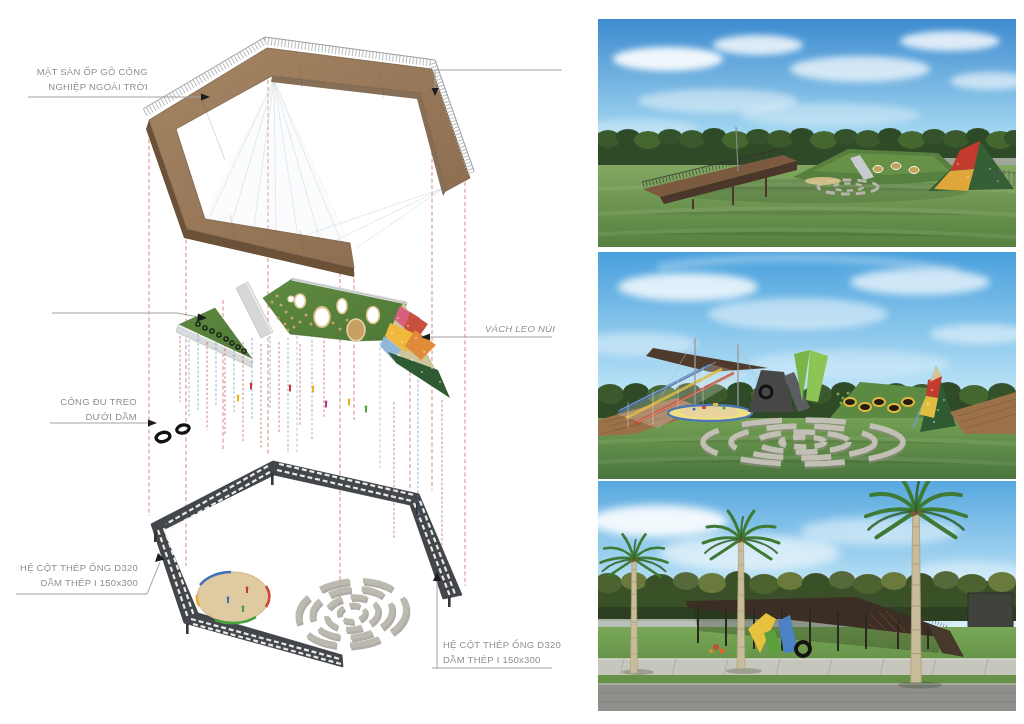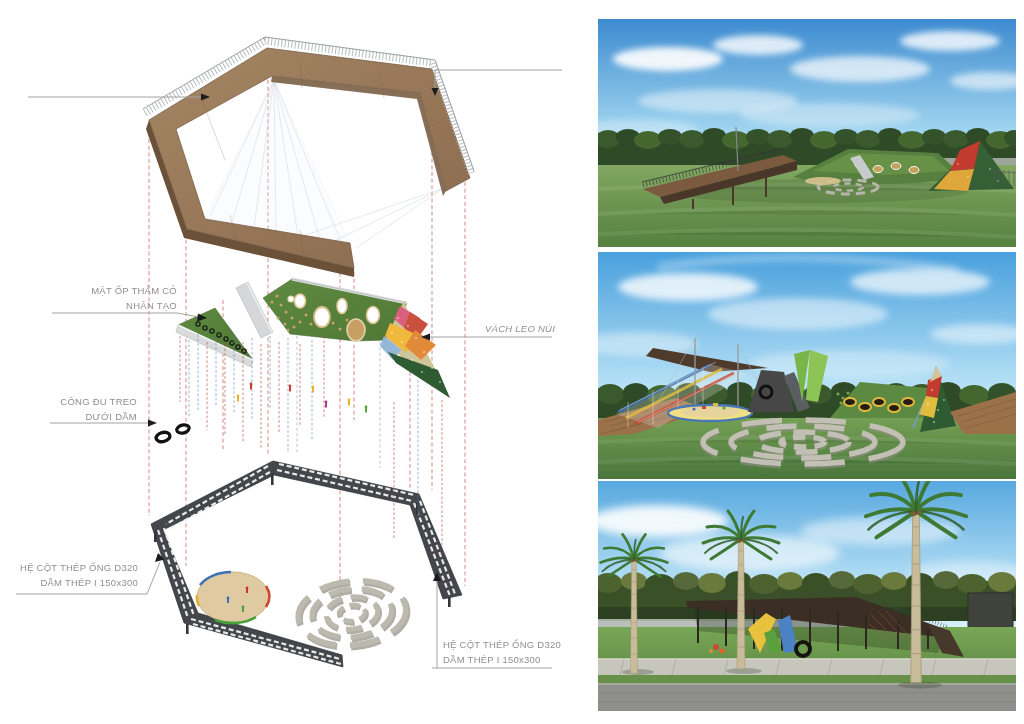--- a/index.html
+++ b/index.html
@@ -294,23 +294,23 @@
       <polygon points="201,93.5 210,97 201,100.5"></polygon>
       <polygon points="431.5,88 438.5,88 435,96"></polygon>
       <polygon points="198,313.5 207,318 197,321.5"></polygon>
       <polygon points="430,333.5 421,337 430,340.5"></polygon>
       <polygon points="148,419.5 157,423 148,426.5"></polygon>
       <polygon points="158,553 164.5,559.5 155,562"></polygon>
       <polygon points="437,572 433,581 441,581"></polygon>
     </g>
   </svg>
 
-  <div class="lbl r" id="lbl-turf">
-    <div>MẶT ỐP THẢM CỎ</div>
-    <div>NHÂN TẠO</div>
+  <div class="lbl r" id="lbl-deck">
+    <div>MẶT SÀN ỐP GỖ CÔNG</div>
+    <div>NGHIỆP NGOÀI TRỜI</div>
   </div>
   <div class="lbl" id="lbl-climb">
     <div>VÁCH LEO NÚI</div>
   </div>
   <div class="lbl r" id="lbl-swing">
     <div>CÔNG ĐU TREO</div>
     <div>DƯỚI DẦM</div>
   </div>
   <div class="lbl r" id="lbl-structL">
     <div>HỆ CỘT THÉP ỐNG D320</div>

